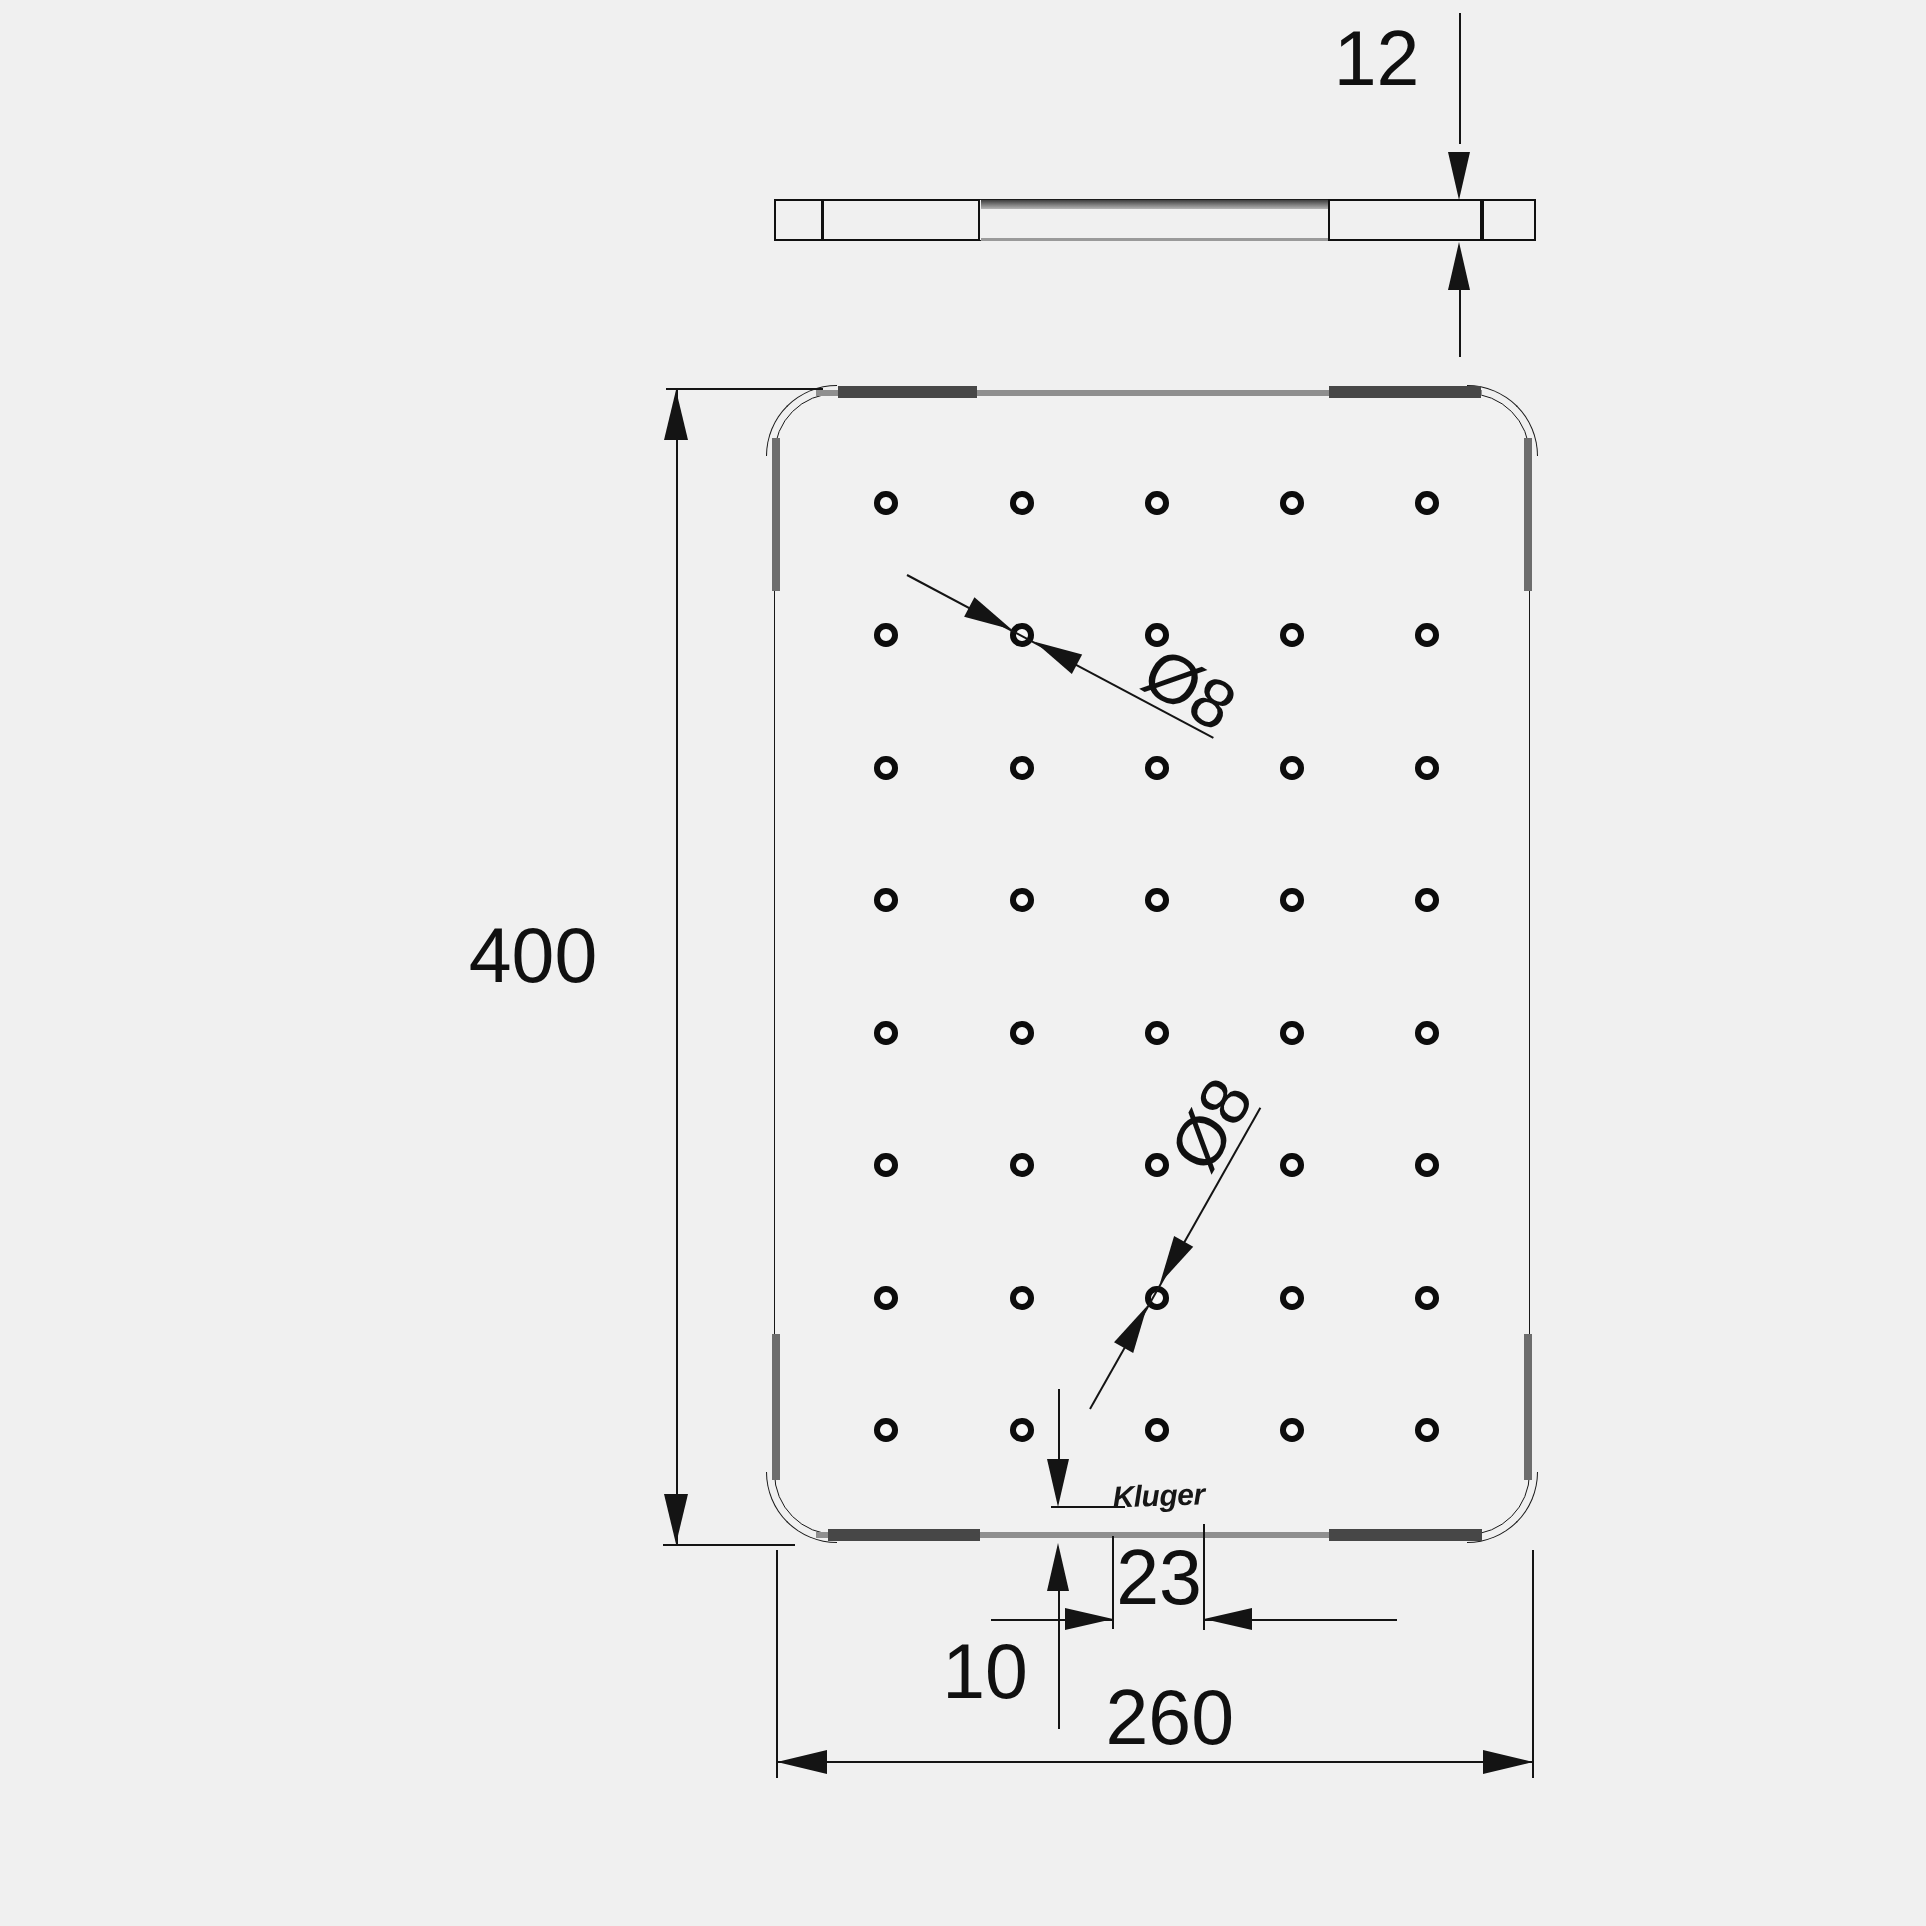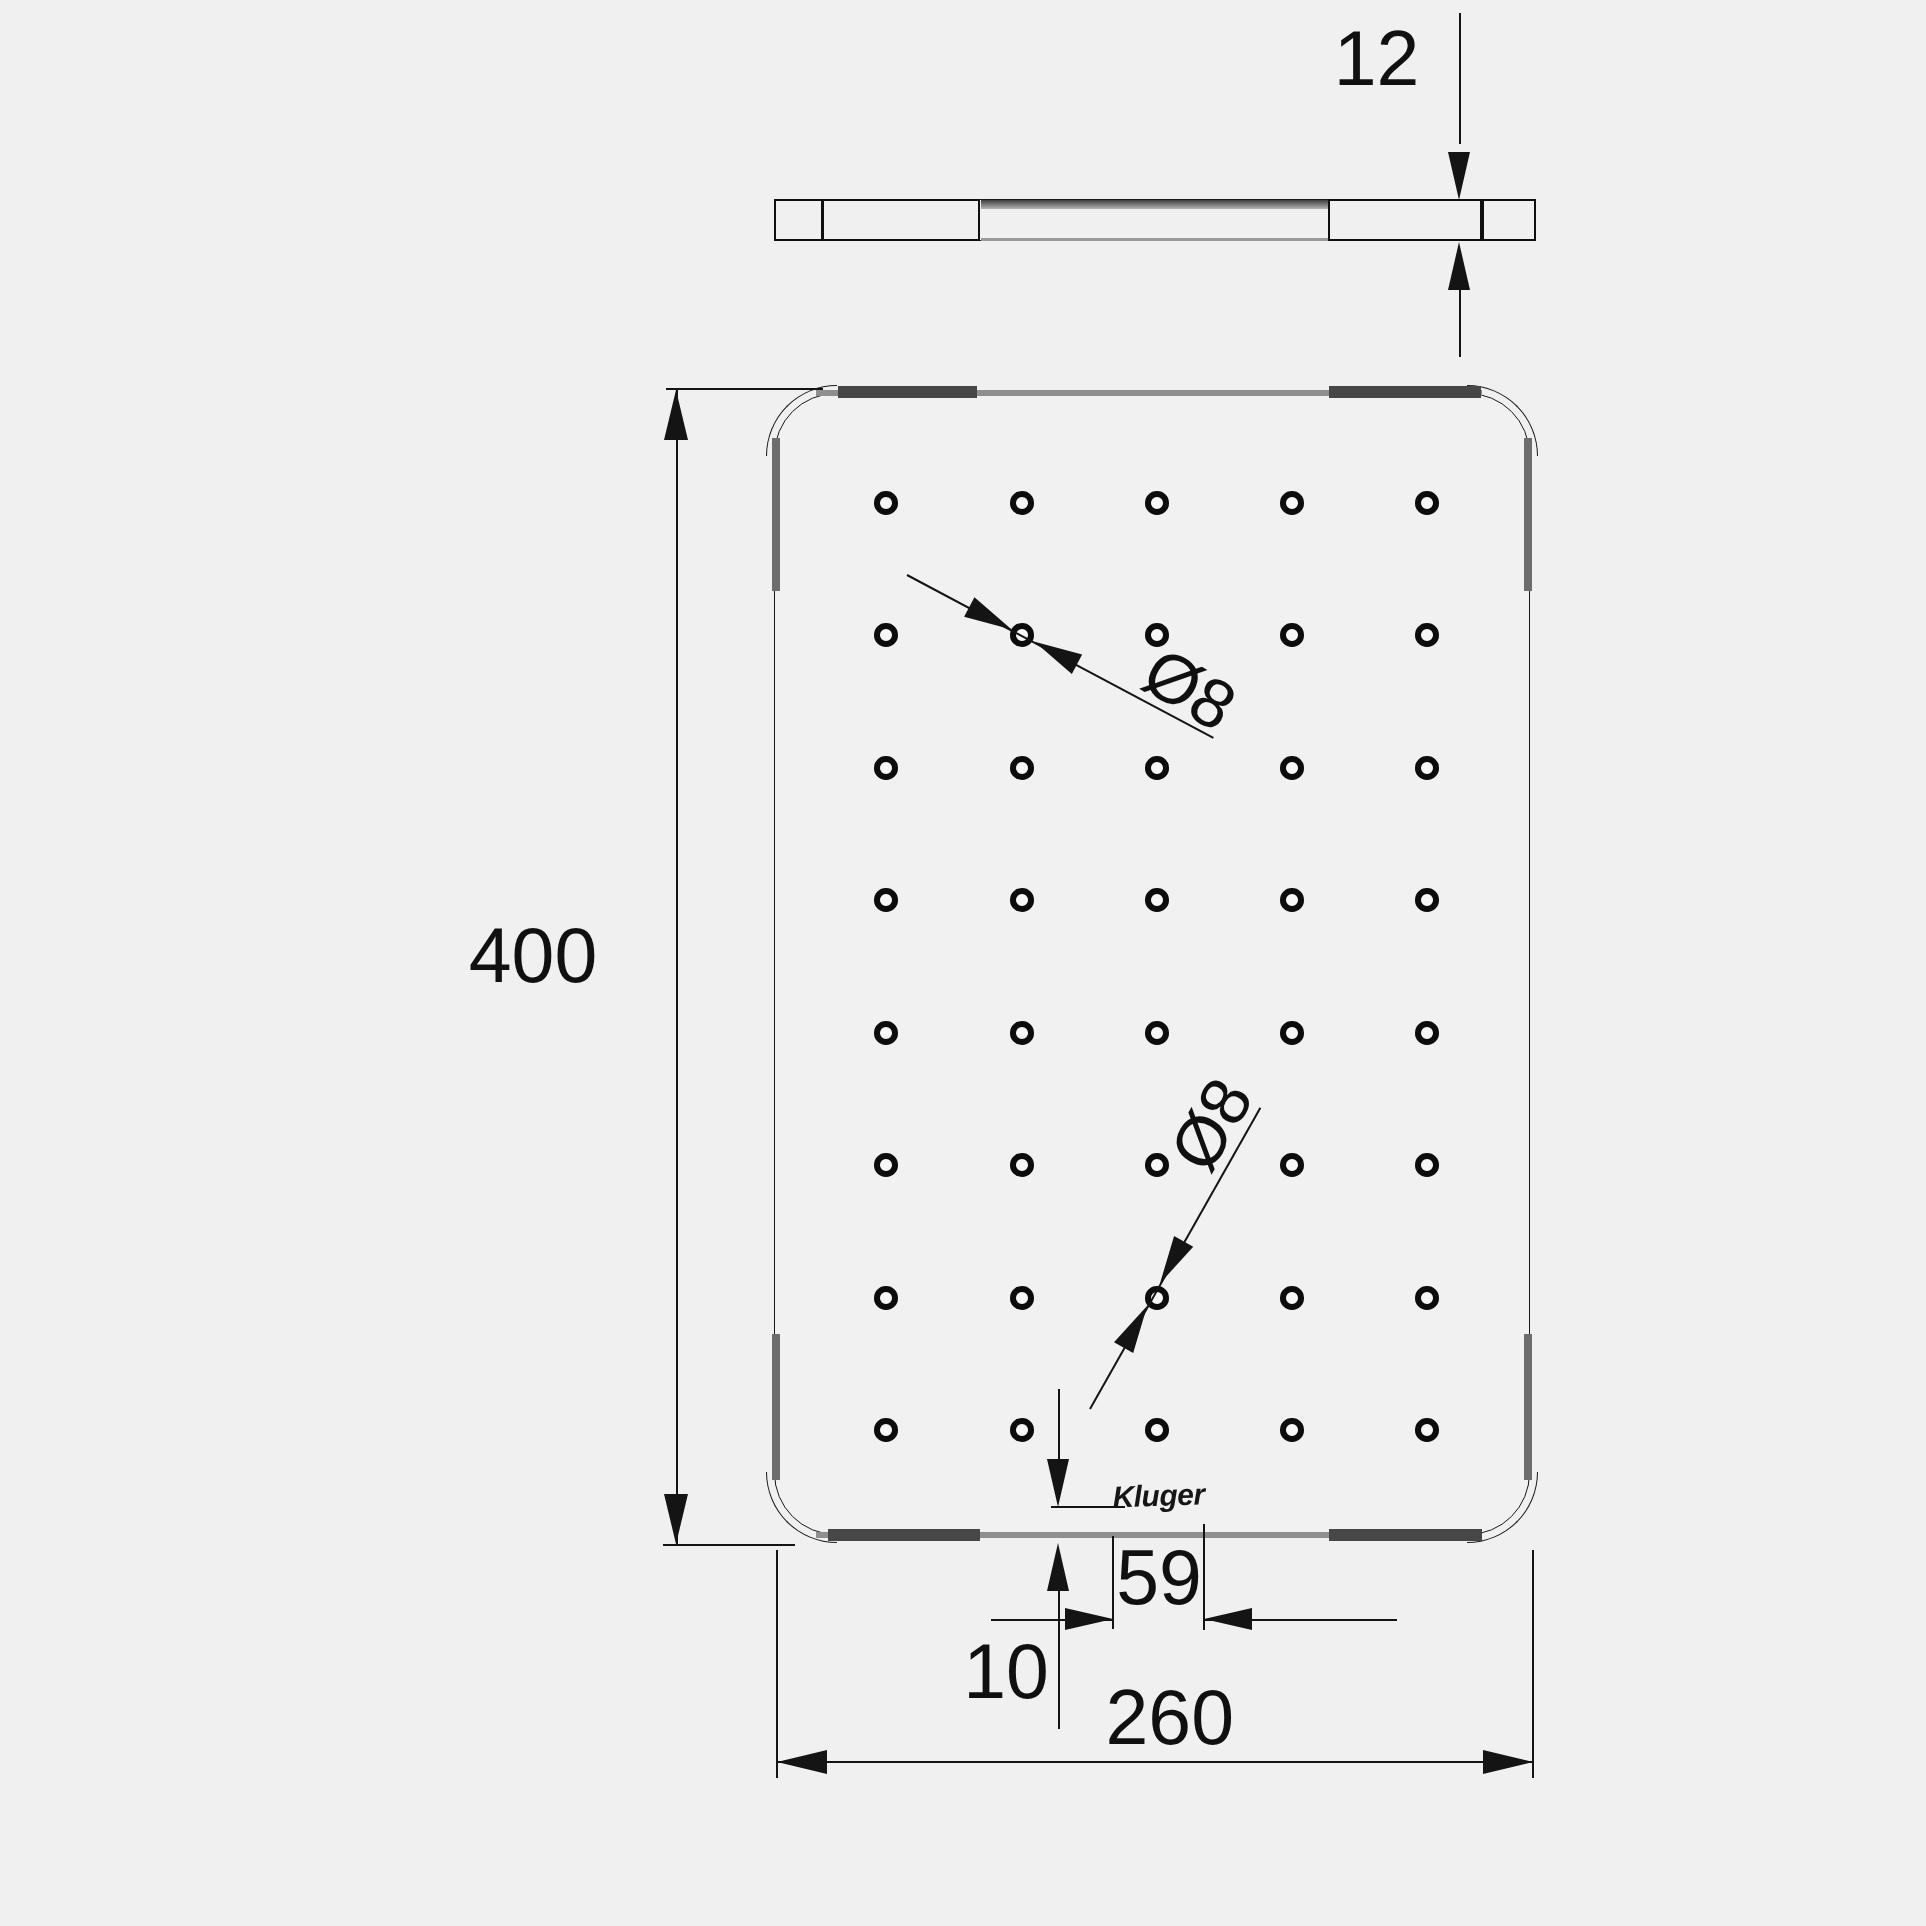--- a/index.html
+++ b/index.html
@@ -149,31 +149,31 @@
   <div class="lbl lbl-dia" style="left:1148px;top:1085px;width:127px;transform:rotate(-60deg);">Ø8</div>
 
   <div class="brand" style="left:1095px;top:1477px;width:127px;">Kluger</div>
 
   <div>
     <div class="line" style="left:1051px;top:1506px;width:74px;height:1.6px;"></div>
     <div class="line" style="left:1058px;top:1389px;width:1.6px;height:71px;"></div>
     <div class="arr arr-down" style="left:1047px;top:1459px;"></div>
     <div class="arr arr-up" style="left:1047px;top:1543px;"></div>
     <div class="line" style="left:1058px;top:1591px;width:1.6px;height:138px;"></div>
-    <div class="lbl" style="left:953px;top:1629px;width:106px;">10</div>
+    <div class="lbl" style="left:932px;top:1629px;width:106px;">10</div>
   </div>
 
   <div>
     <div class="line" style="left:1112px;top:1536px;width:1.6px;height:93px;"></div>
     <div class="line" style="left:1203px;top:1524px;width:1.6px;height:106px;"></div>
     <div class="line" style="left:991px;top:1619px;width:122px;height:1.6px;"></div>
     <div class="arr arr-right" style="left:1065px;top:1608px;"></div>
     <div class="line" style="left:1204px;top:1619px;width:193px;height:1.6px;"></div>
     <div class="arr arr-left" style="left:1204px;top:1608px;"></div>
-    <div class="lbl" style="left:1106px;top:1535px;width:106px;">59</div>
+    <div class="lbl" style="left:1106px;top:1535px;width:106px;">23</div>
   </div>
 
   <div>
     <div class="line" style="left:776px;top:1550px;width:1.6px;height:228px;"></div>
     <div class="line" style="left:1532px;top:1550px;width:1.6px;height:228px;"></div>
     <div class="line" style="left:777px;top:1761px;width:756px;height:2.1px;"></div>
     <div class="arr arr-left-big" style="left:777px;top:1750px;"></div>
     <div class="arr arr-right-big" style="left:1483px;top:1750px;"></div>
     <div class="lbl" style="left:1076px;top:1675px;width:158px;text-align:right;">260</div>
   </div>

